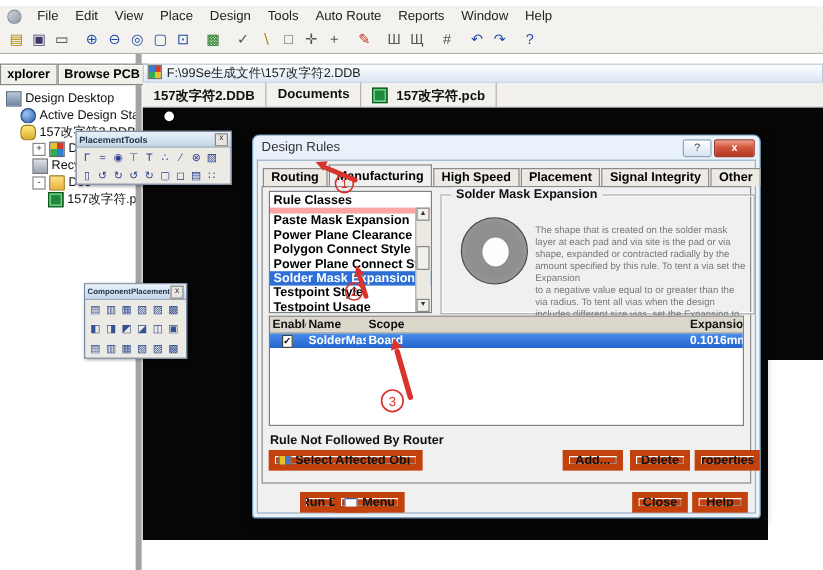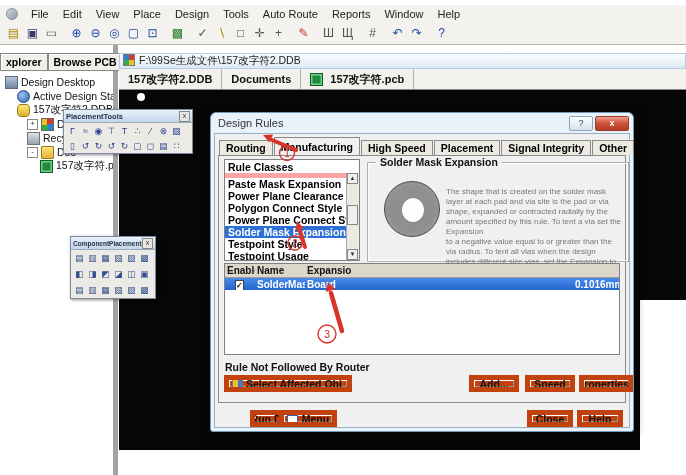--- a/index.html
+++ b/index.html
@@ -348,38 +348,39 @@
           <span class="groupbox-title">Solder Mask Expansion</span>
           <div class="pad-graphic"></div>
           <div class="group-desc">The shape that is created on the solder mask layer at each pad and via site is the pad or via shape, expanded or contracted radially by the amount specified by this rule. To tent a via set the Expansion
 to a negative value equal to or greater than the via radius. To tent all vias when the design includes different size vias, set the Expansion to a negative</div>
         </div>
 
         <div class="rtable">
           <div class="rt-head">
             <span class="cell col-en">Enable</span>
             <span class="cell col-name">Name</span>
+            <span class="cell col-scope">Scope</span>
             <span class="cell col-exp">Expansio</span>
           </div>
           <div class="rt-row">
             <span class="cell col-en"><span class="chk">✓</span></span>
             <span class="cell col-name">SolderMaskExp</span>
             <span class="cell col-scope">Board</span>
             <span class="cell col-exp">0.1016mm</span>
           </div>
         </div>
 
         <div class="rnote">Rule Not Followed By Router</div>
 
         <div class="btn btn-sel">
           <span class="mini-ico"></span>
           <span class="accel">Select Affected Obj</span>
         </div>
         <div class="btn btn-add accel">Add...</div>
-        <div class="btn btn-del accel">Speed</div>
+        <div class="btn btn-del accel">Delete</div>
         <div class="btn btn-prop">Properties..</div>
       </div>
 
       <div class="btn btn-drc accel">Run DRC...</div>
       <div class="btn btn-menu">
         <span class="menu-ico"></span>
         <span class="accel">Menu</span>
       </div>
       <div class="btn btn-close2">Close</div>
       <div class="btn btn-help2">Help</div>

